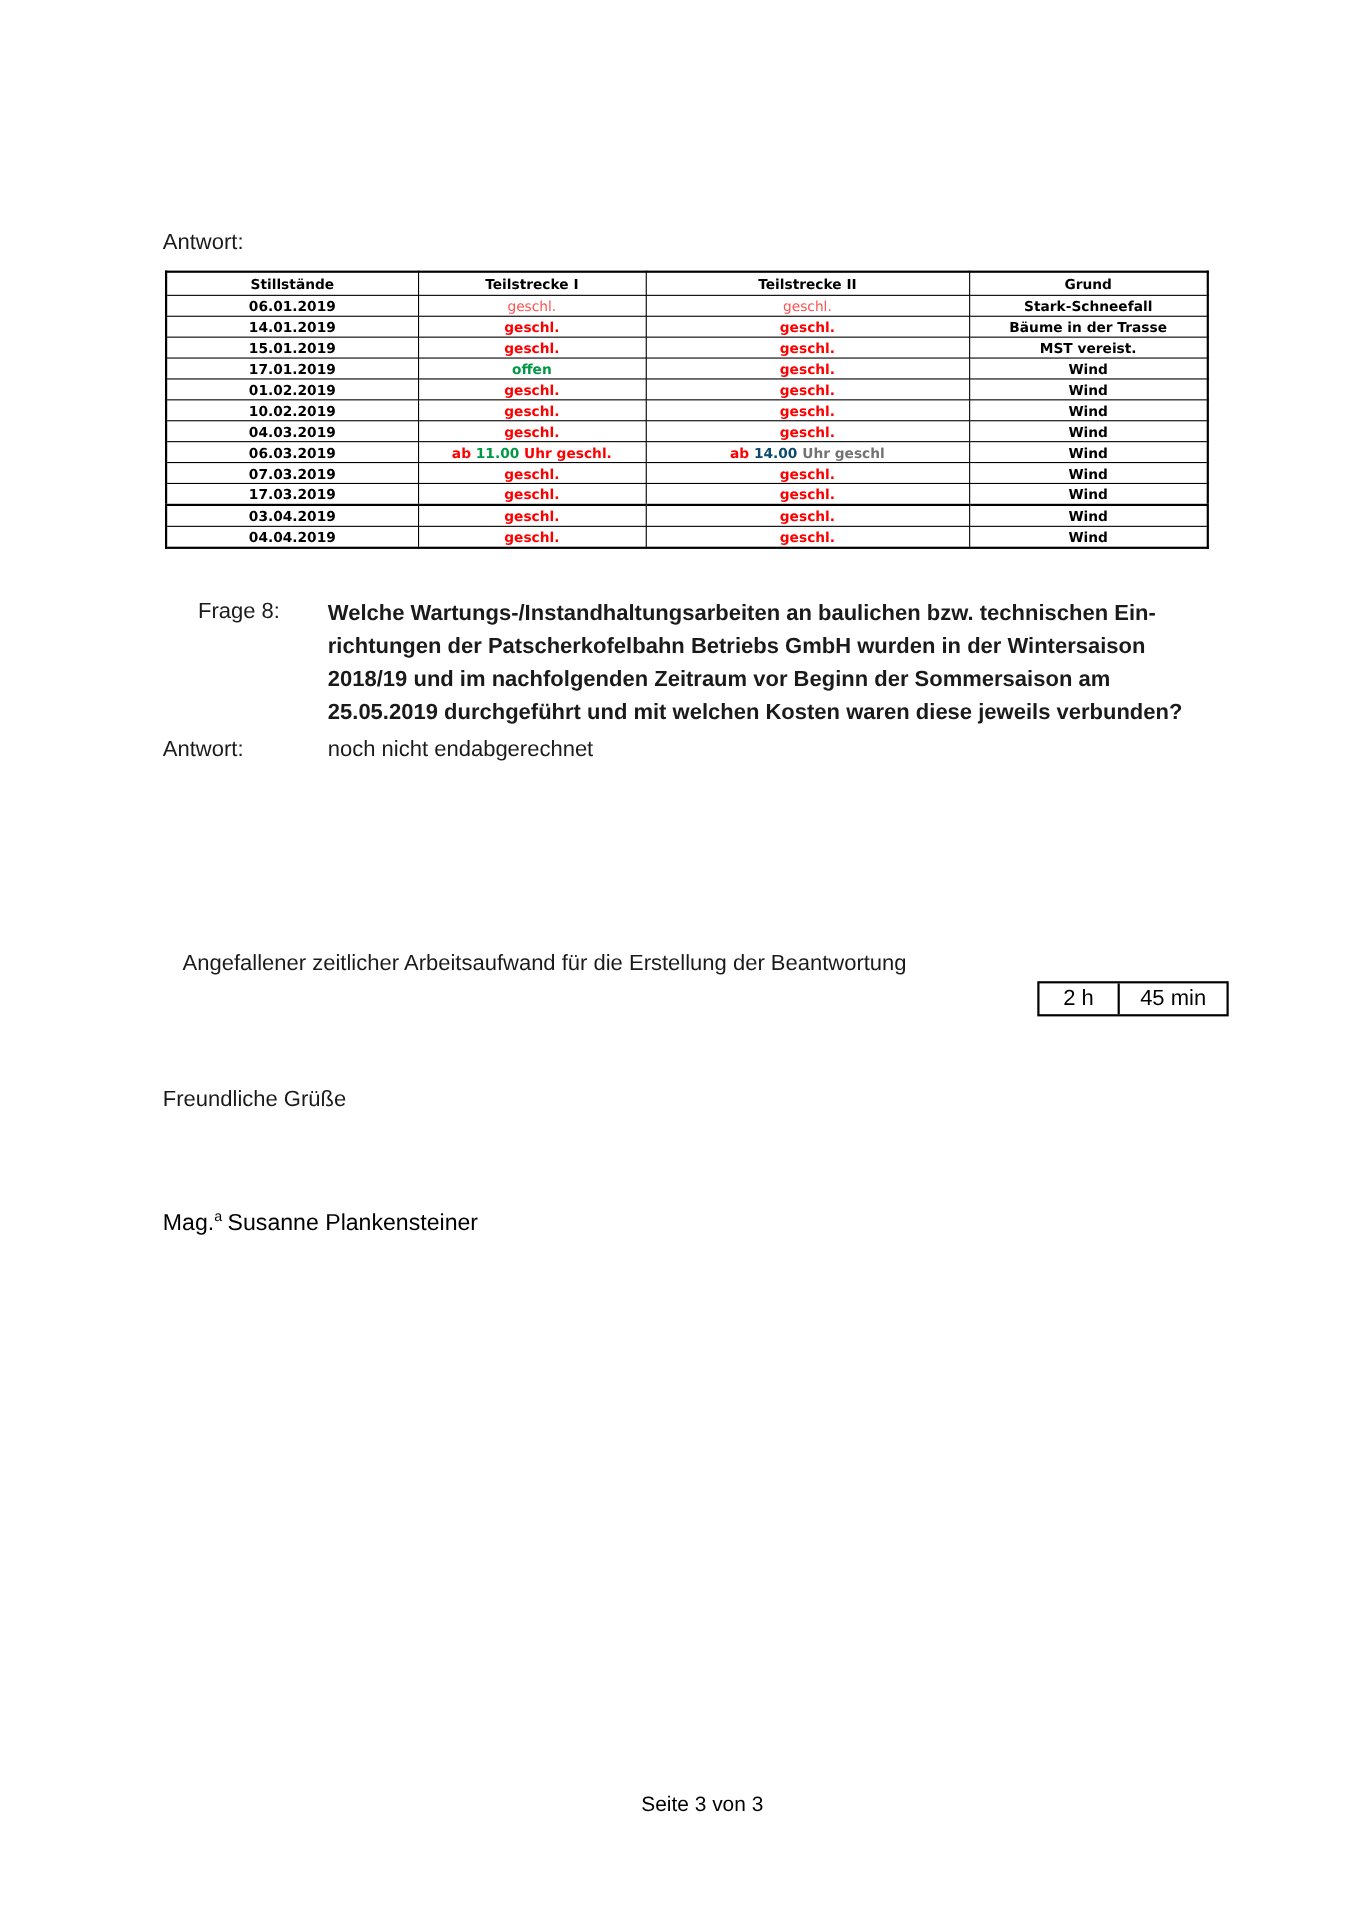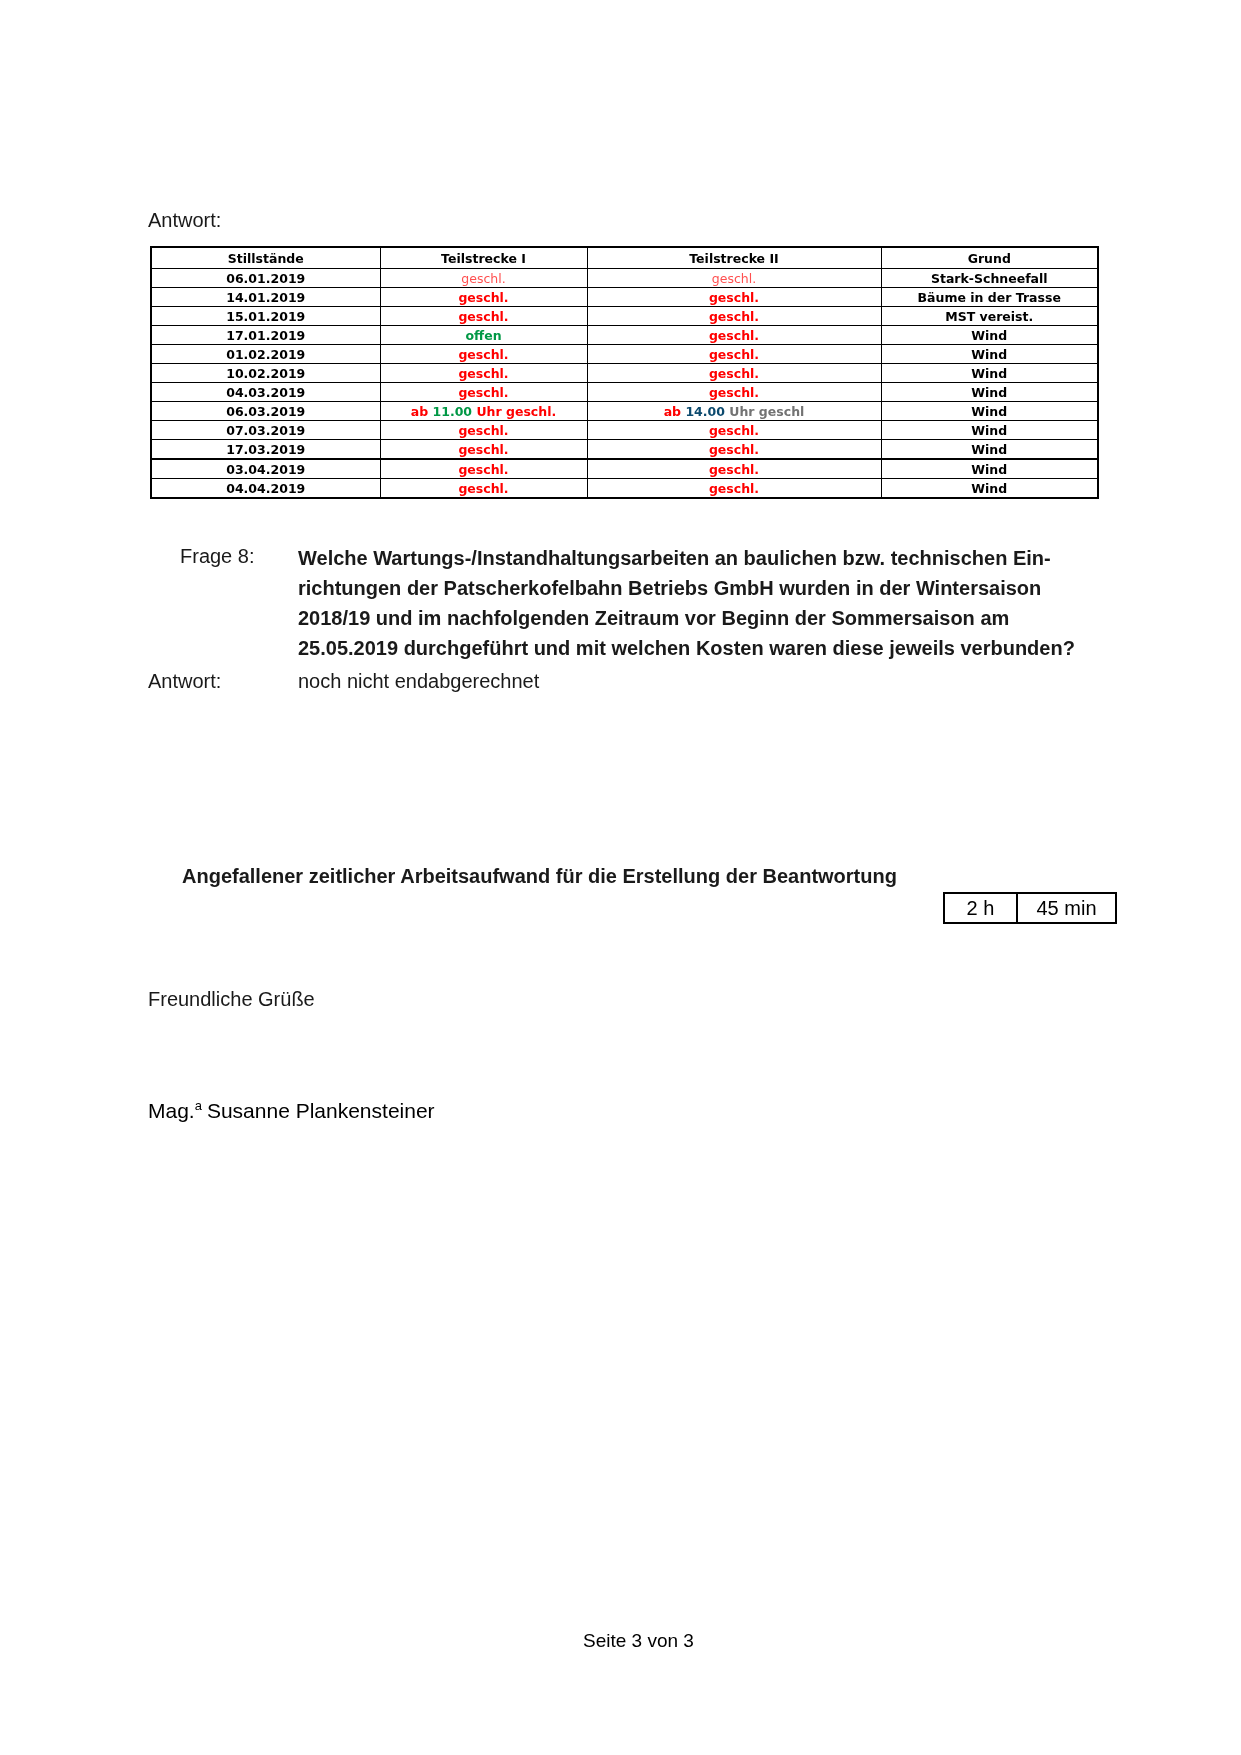--- a/index.html
+++ b/index.html
@@ -44,21 +44,21 @@
   #stillstand-table tr.thick-top td { border-top: 2px solid #000; }
 
   
   #frage-label   { left: 148px; top: 543px; margin-left: 32px; }
   #frage-text    { left: 298px; top: 543px; width: 740px; font-weight: bold; }
   #frage-text div { height: 30px; line-height: 30px; white-space: nowrap; }
   #antwort2-label { left: 148px; top: 668px; }
   #antwort2-text  { left: 298px; top: 668px; }
 
   
-  #aufwand-label { left: 182px; top: 863px; white-space: nowrap; font-weight: bold; }
+  #aufwand-label { left: 166px; top: 863px; white-space: nowrap; }
   #aufwand-box {
     left: 943px; top: 892px;
     display: flex;
     border: 2px solid #000;
     background: #fff;
   }
   .box-cell {
     height: 28px; line-height: 28px;
     text-align: center;
     font-size: 20px;

